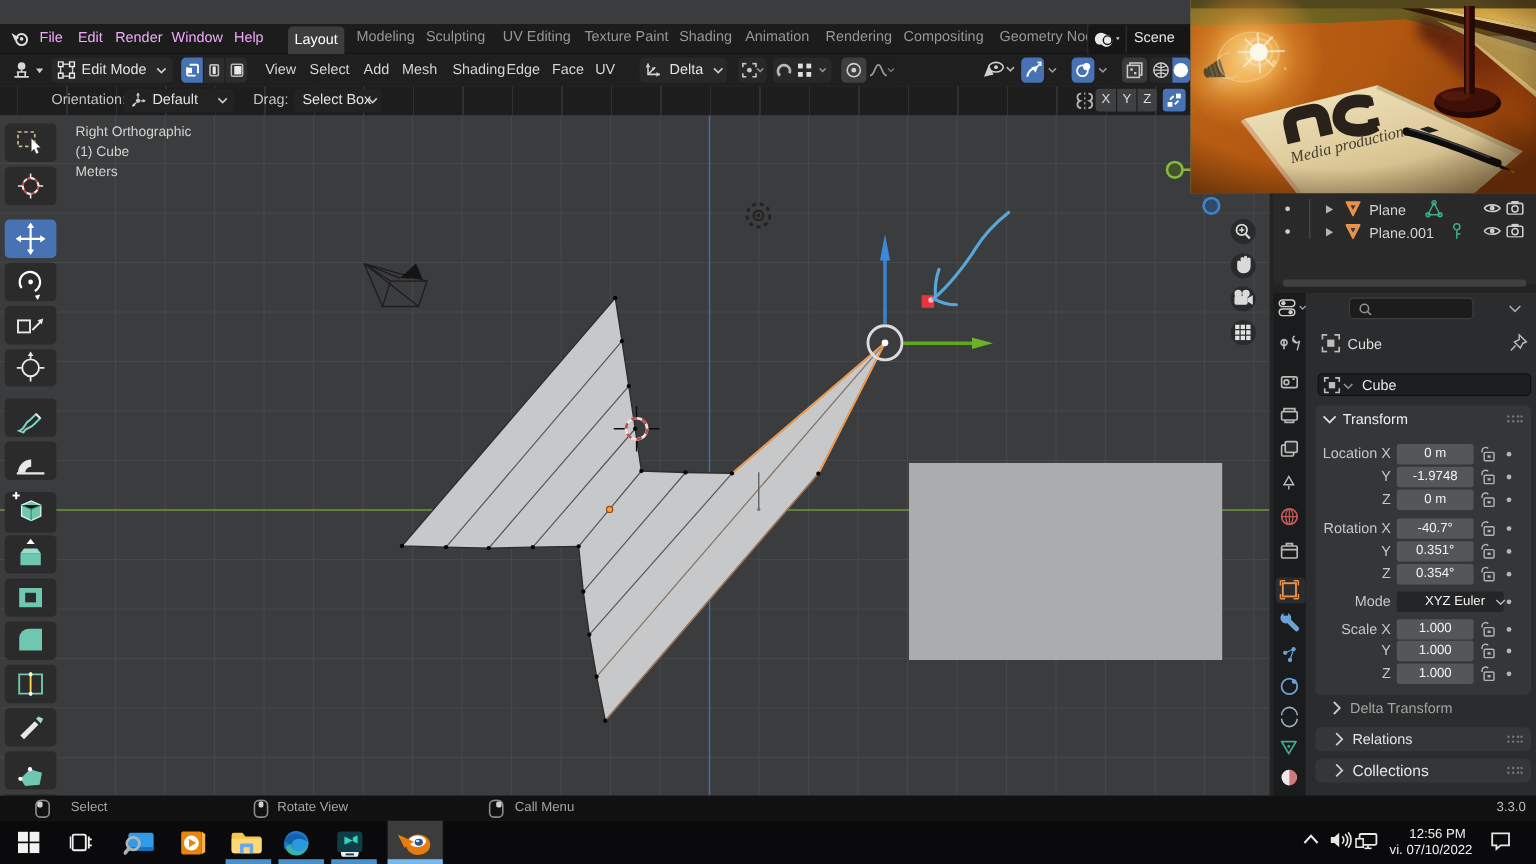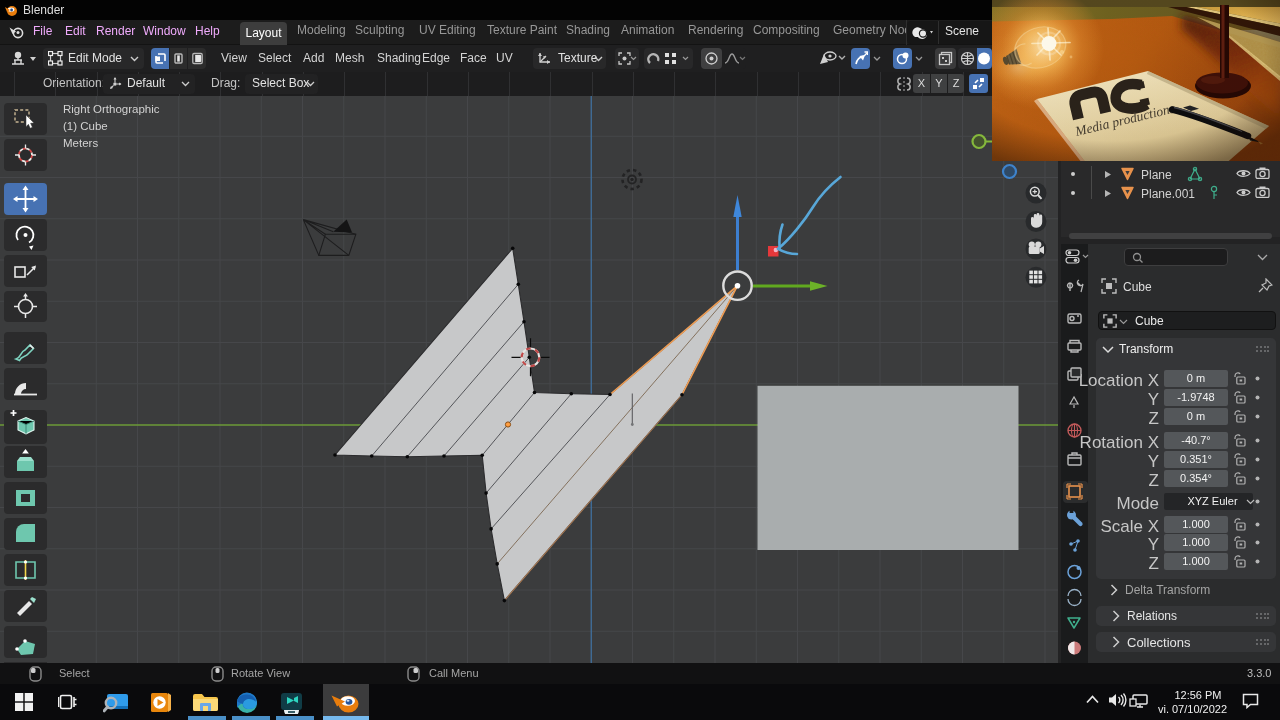--- a/index.html
+++ b/index.html
@@ -23,21 +23,21 @@
 #statusbar{left:0;top:663px;width:1280px;height:21px;background:#111112;z-index:30;color:#a5a5a5;font-size:11px;}
 #taskbar{left:0;top:684px;width:1280px;height:36px;background:#0a0a0c;z-index:30;}
 
 #rpanel{left:1058px;top:0;width:222px;height:663px;background:#232324;z-index:20;}
 #outliner{position:absolute;left:3px;top:0;width:219px;height:237px;background:#29292a;}
 #props{position:absolute;left:3px;top:244px;width:219px;height:419px;background:#2b2c2d;}
 #ptabs{position:absolute;left:0px;top:0px;width:27px;height:419px;background:#1a1b1c;}
 .orow{position:absolute;color:#d2d2d2;font-size:12px;}
 .vbox{position:absolute;left:103px;width:64px;height:17px;background:#54575a;border-radius:2px;
   color:#f2f2f2;font-size:11px;text-align:center;line-height:17px;}
-.plabel{position:absolute;width:98px;text-align:right;color:#c6c6c6;font-size:17px;}
+.plabel{position:absolute;width:98px;text-align:right;color:#c6c6c6;font-size:12px;}
 
 #webcam{left:992px;top:0;width:288px;height:161px;overflow:hidden;z-index:40;background:#7b7350;}
 </style>
 </head>
 <body>
 <div id="stage">
 
   <svg id="vpsvg" class="abs" style="left:0;top:0;z-index:1" width="1280" height="720" viewBox="0 0 1280 720">
     <defs>
         <clipPath id="vpclip">
@@ -229,29 +229,20 @@
 
     <path d="M17,613 l12,-12 3,3 -12,12 Z" fill="#e8e8e8"></path>
     <path d="M30,599 l4,4 2,-4 -4,-2 Z" fill="#9adfcc"></path>
 
     <path d="M17,649 l8,-8 10,3 -2,10 -12,1 Z" fill="#6ec7ae"></path>
     <circle cx="17" cy="649" r="1.8" fill="#fff"></circle>
       <circle cx="25" cy="641" r="1.8" fill="#fff"></circle>
 
   </svg>
 
-  <div id="titlebar" class="abs">
-      <div class="abs tl">Blender</div>
-    <svg class="abs" style="left:4px;top:4px" width="14" height="13" viewBox="0 0 14 13">
-      <circle cx="8" cy="7" r="5" fill="#e87d0d"></circle>
-        <ellipse cx="7" cy="5.6" rx="3.4" ry="2.2" fill="#fff"></ellipse>
-      <path d="M1,3 L6,6 L3,8 Z" fill="#e87d0d"></path>
-        <circle cx="7.6" cy="6" r="1.4" fill="#2a4f87"></circle>
-    </svg>
-  </div>
   <div id="topbar" class="abs">
     <svg class="abs" style="left:9px;top:5px" width="16" height="15" viewBox="0 0 16 15">
       <circle cx="9" cy="8" r="4.6" fill="none" stroke="#dedede" stroke-width="1.6"></circle>
       <circle cx="9" cy="7.4" r="1.5" fill="#dedede"></circle>
       <path d="M0.5,2.5 L7,6.5 L3.5,9 Z" fill="#dedede"></path>
     </svg>
     <div class="menu" style="left:33px">File</div>
     <div class="menu" style="left:65px">Edit</div>
     <div class="menu" style="left:96px">Render</div>
     <div class="menu" style="left:143px">Window</div>
@@ -322,21 +313,21 @@
     <div class="vmenu" style="left:422px">Edge</div>
     <div class="vmenu" style="left:460px">Face</div>
     <div class="vmenu" style="left:496px">UV</div>
     <div class="combo" style="left:533px;top:3px;width:73px;height:21px">
       <svg class="abs" style="left:4px;top:3px" width="16" height="15" viewBox="0 0 16 15">
         <path d="M3,2 v9 h10" stroke="#d0d0d0" stroke-width="1.3" fill="none"></path>
         <path d="M3,2 l-2,3 h4 Z M13,11 l-3,-2 v4 Z" fill="#d0d0d0"></path>
         <path d="M3,11 L9,5" stroke="#d0d0d0" stroke-width="1.3"></path>
           <path d="M9,5 l-3.2,0.4 l2,2.4 Z" fill="#d0d0d0"></path>
       </svg>
-      <span class="abs" style="left:25px;top:3px">Texture</span>
+      <span class="abs" style="left:25px;top:3px">Delta</span>
       <svg class="abs" style="left:61px;top:8px" width="9" height="6">
           <path d="M1,1 L4.5,4.5 L8,1" stroke="#ccc" stroke-width="1.4" fill="none"></path>
         </svg>
     </div>
     <div class="combo" style="left:615px;top:3px;width:24px;height:21px">
       <svg class="abs" style="left:3px;top:4px" width="13" height="13" viewBox="0 0 13 13">
         <path d="M1,4 v-3 h3 M9,1 h3 v3 M12,9 v3 h-3 M4,12 h-3 v-3" fill="none" stroke="#c8c8c8" stroke-width="1.3"></path>
         <circle cx="6.5" cy="6.5" r="2" fill="#c8c8c8"></circle>
       </svg>
       <svg class="abs" style="left:15px;top:8px" width="8" height="6">

